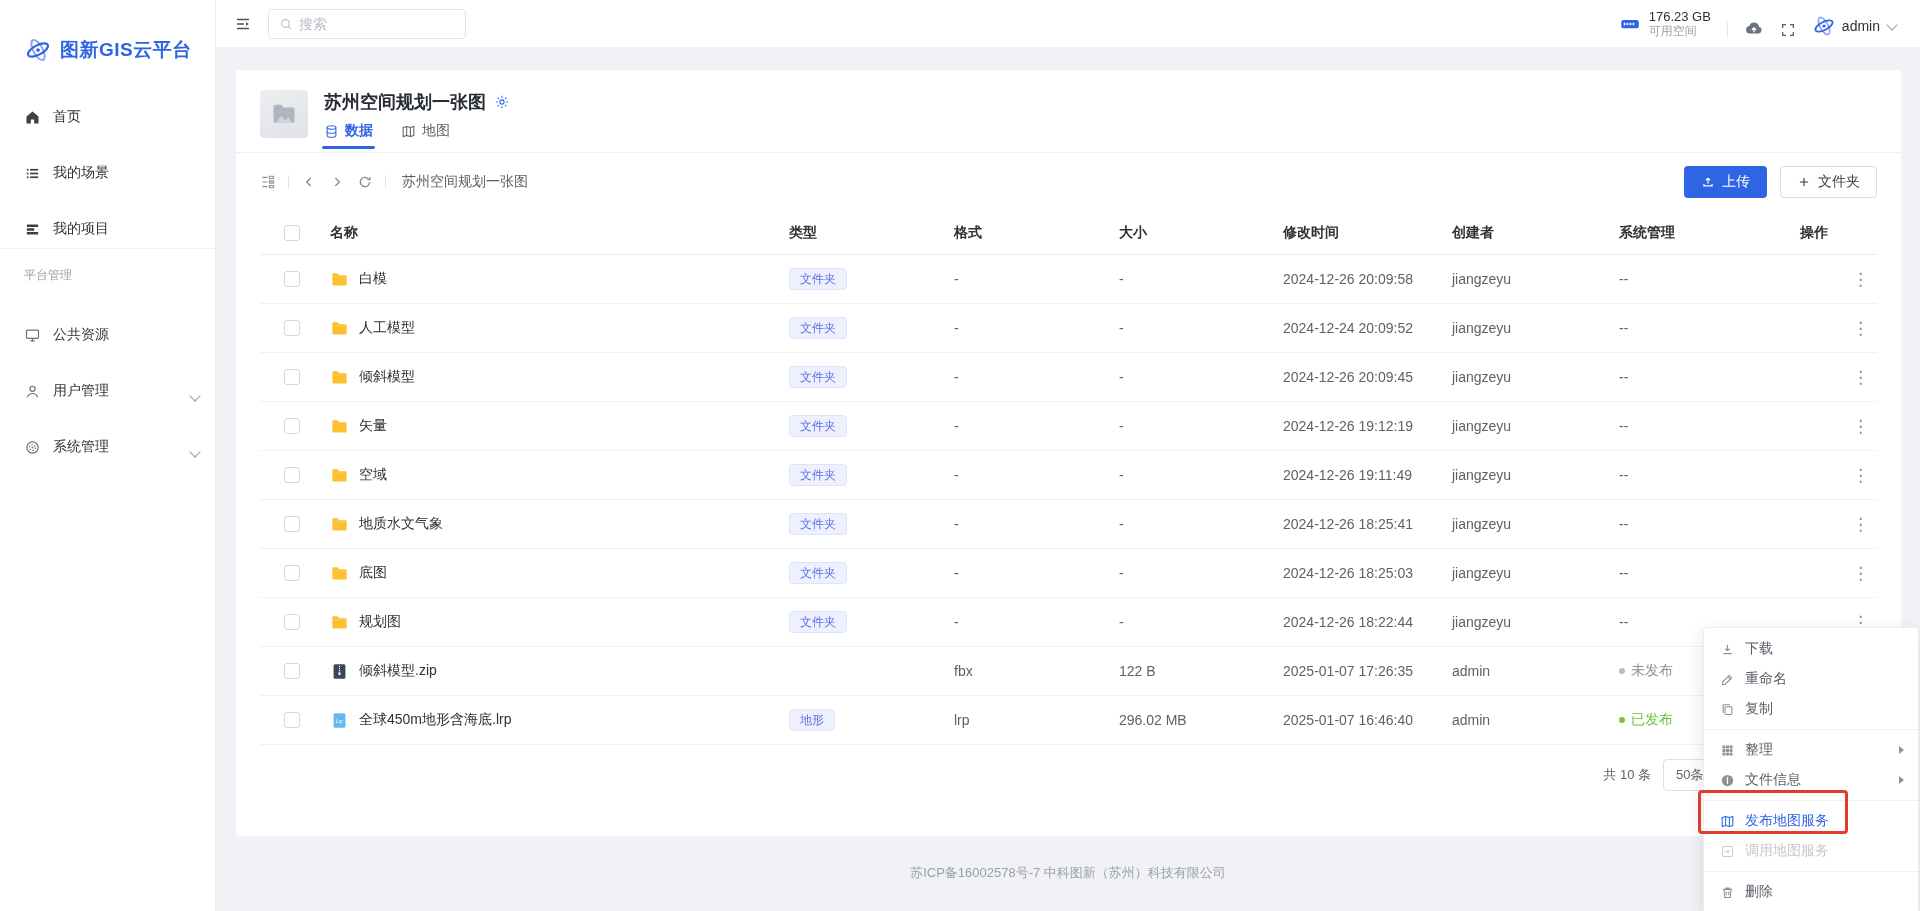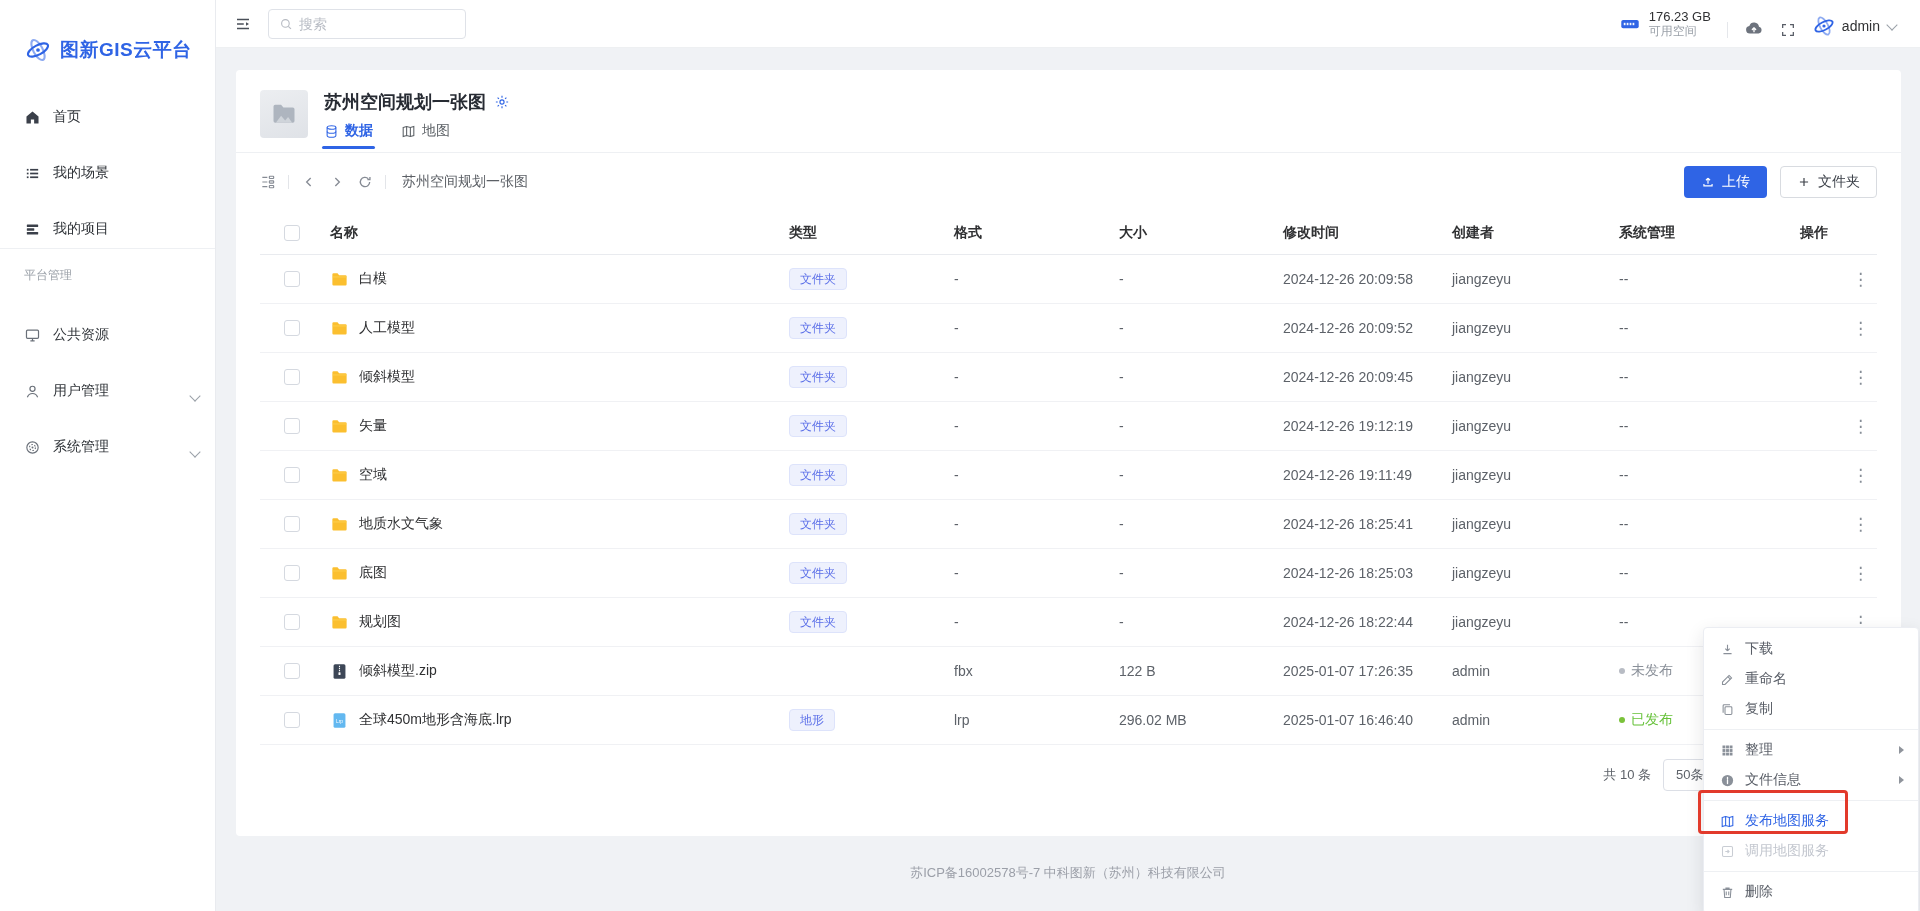--- a/index.html
+++ b/index.html
@@ -430,21 +430,21 @@
                 <svg viewBox="0 0 24 24">
                   <path fill="#fbbf2f" d="M3 5.5A1.5 1.5 0 0 1 4.5 4h5l2 2.5h8A1.5 1.5 0 0 1 21 8v10a1.5 1.5 0 0 1-1.5 1.5h-15A1.5 1.5 0 0 1 3 18Z"></path>
                   <path fill="#ffd65c" d="M3 8h18v1.5H3Z" opacity=".6"></path>
                 </svg>
               </span>
       <span>人工模型</span>
     </span>
     <span><span class="badge">文件夹</span></span>
     <span class="cell-dim">-</span>
     <span class="cell-dim">-</span>
-    <span class="cell-dim">2024-12-26 20:09:52</span>
+    <span class="cell-dim">2024-12-24 20:09:52</span>
     <span class="cell-dim">jiangzeyu</span>
     <span class="status status-none">
 
       <span>--</span>
     </span>
     <span class="more">⋮</span>
   </div>
 
   <div class="trow">
     <span class="cell-check">

